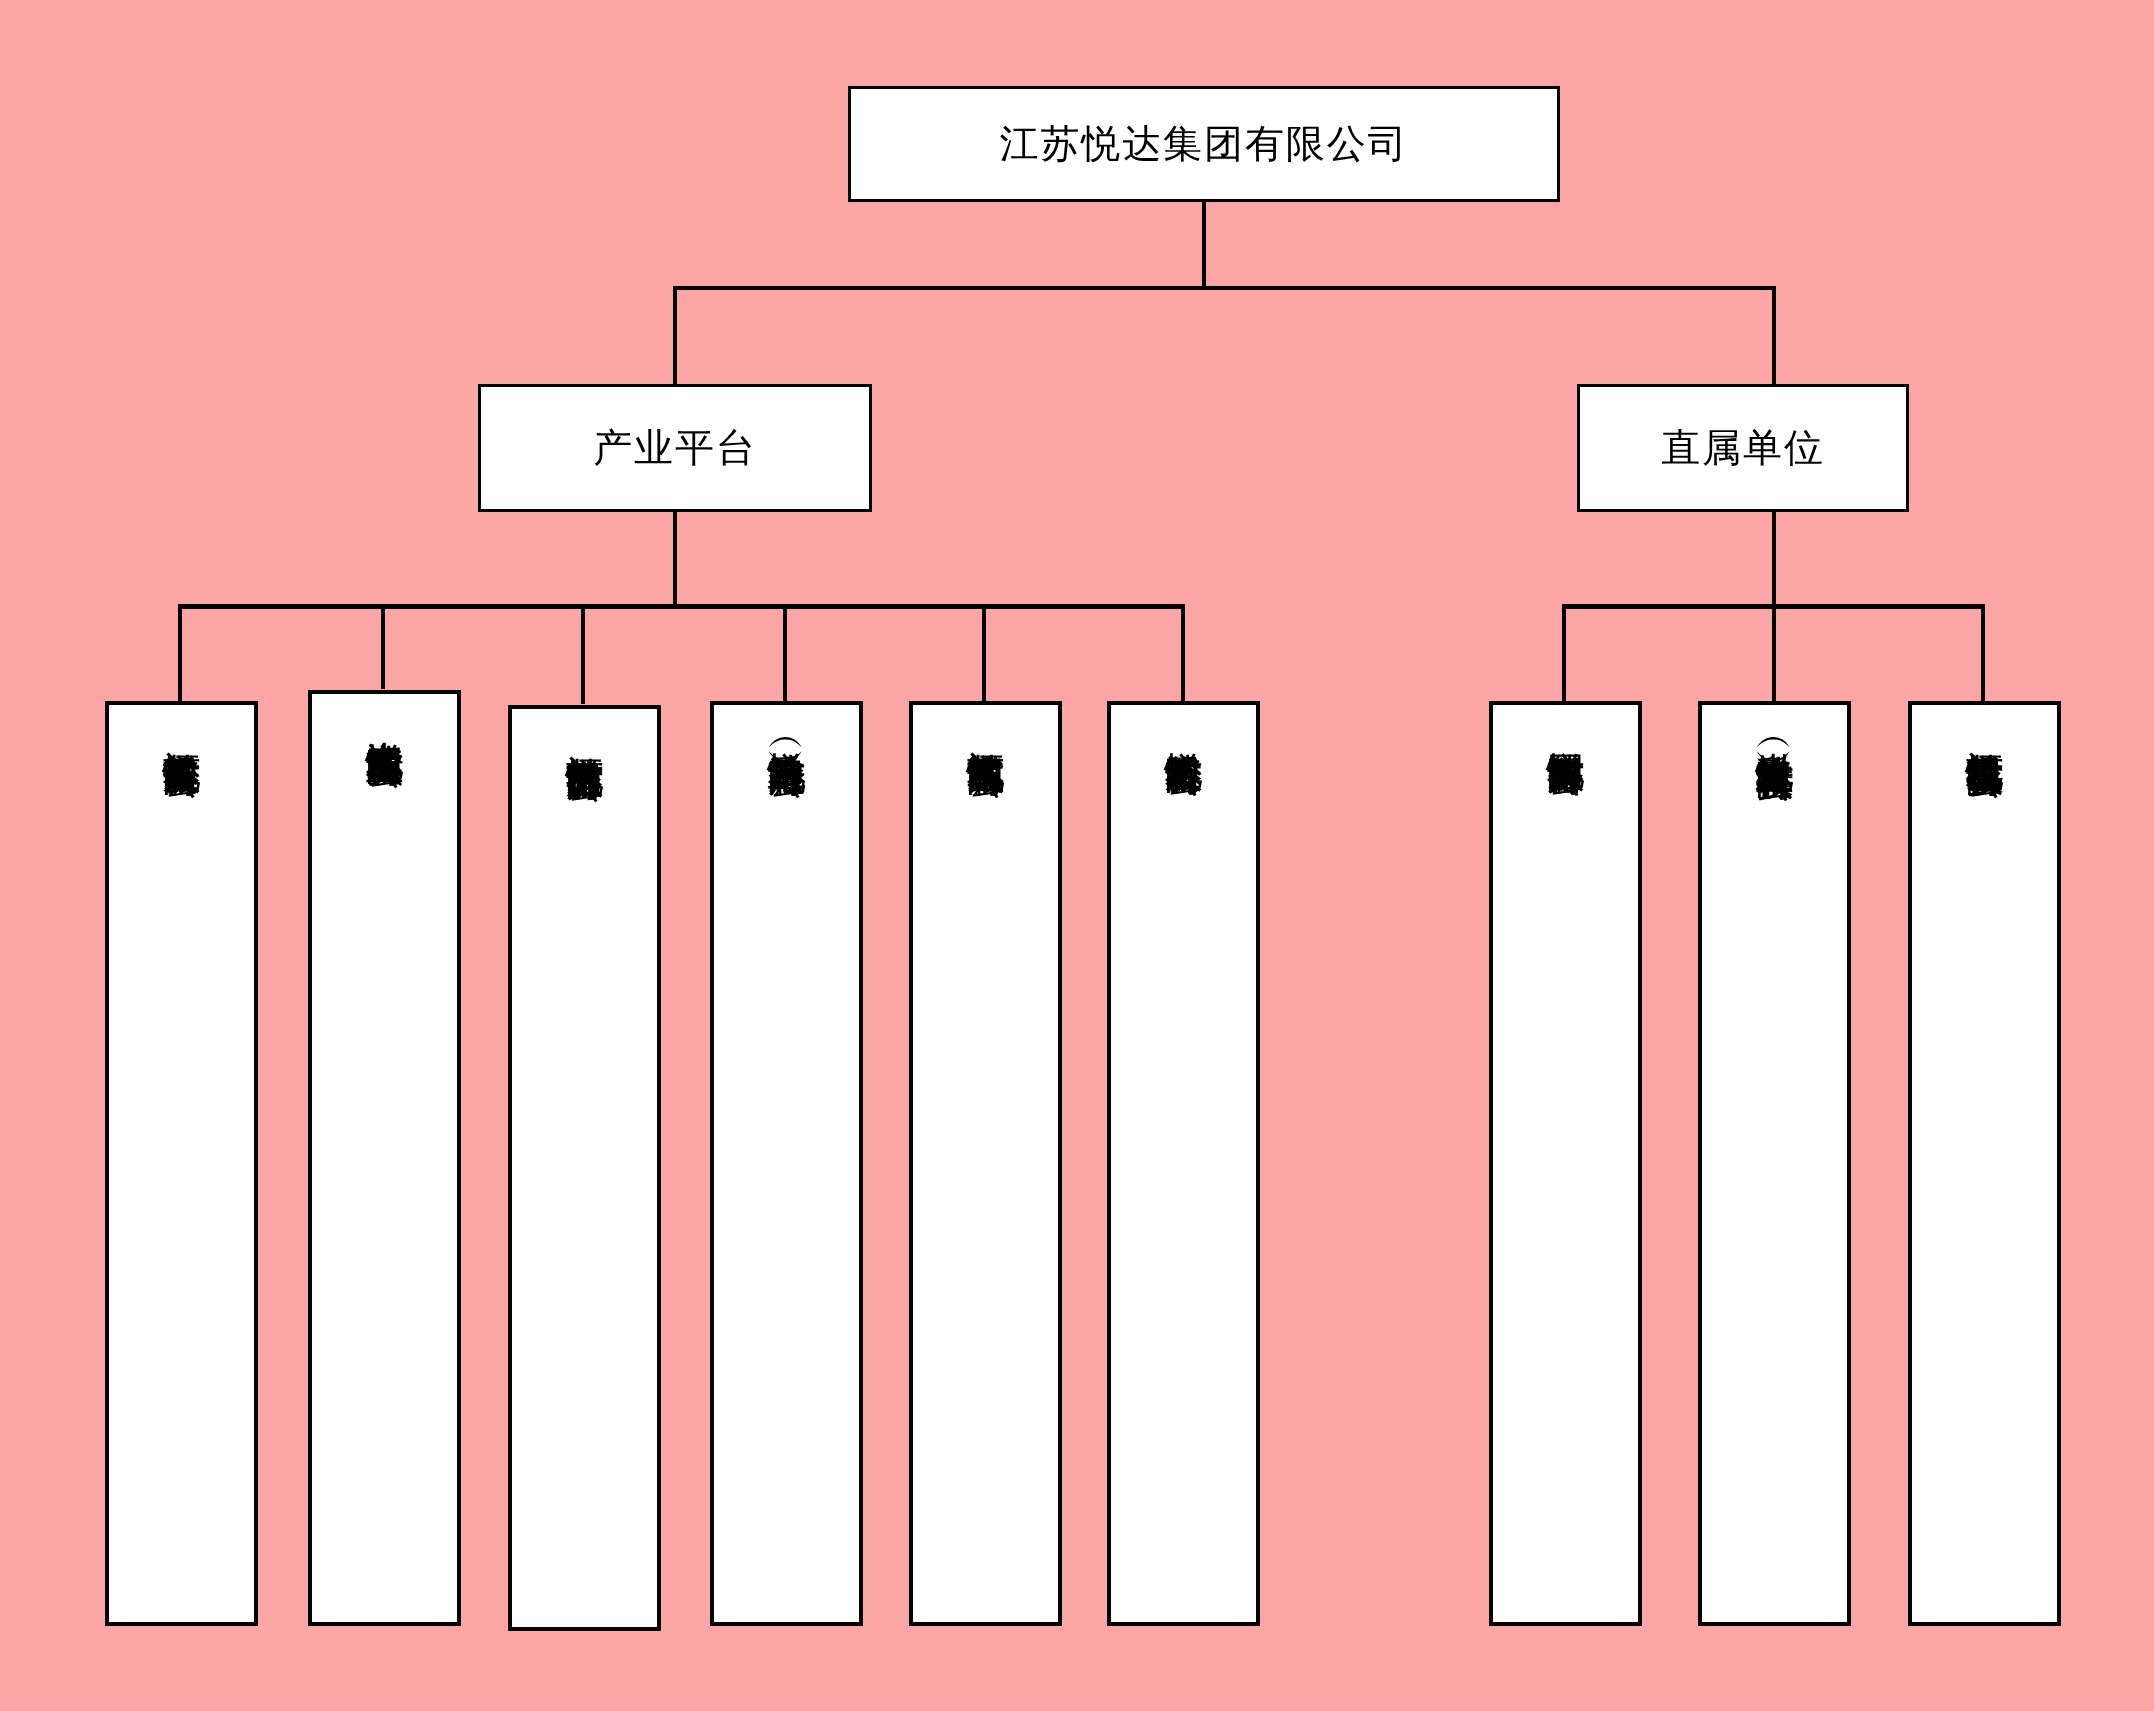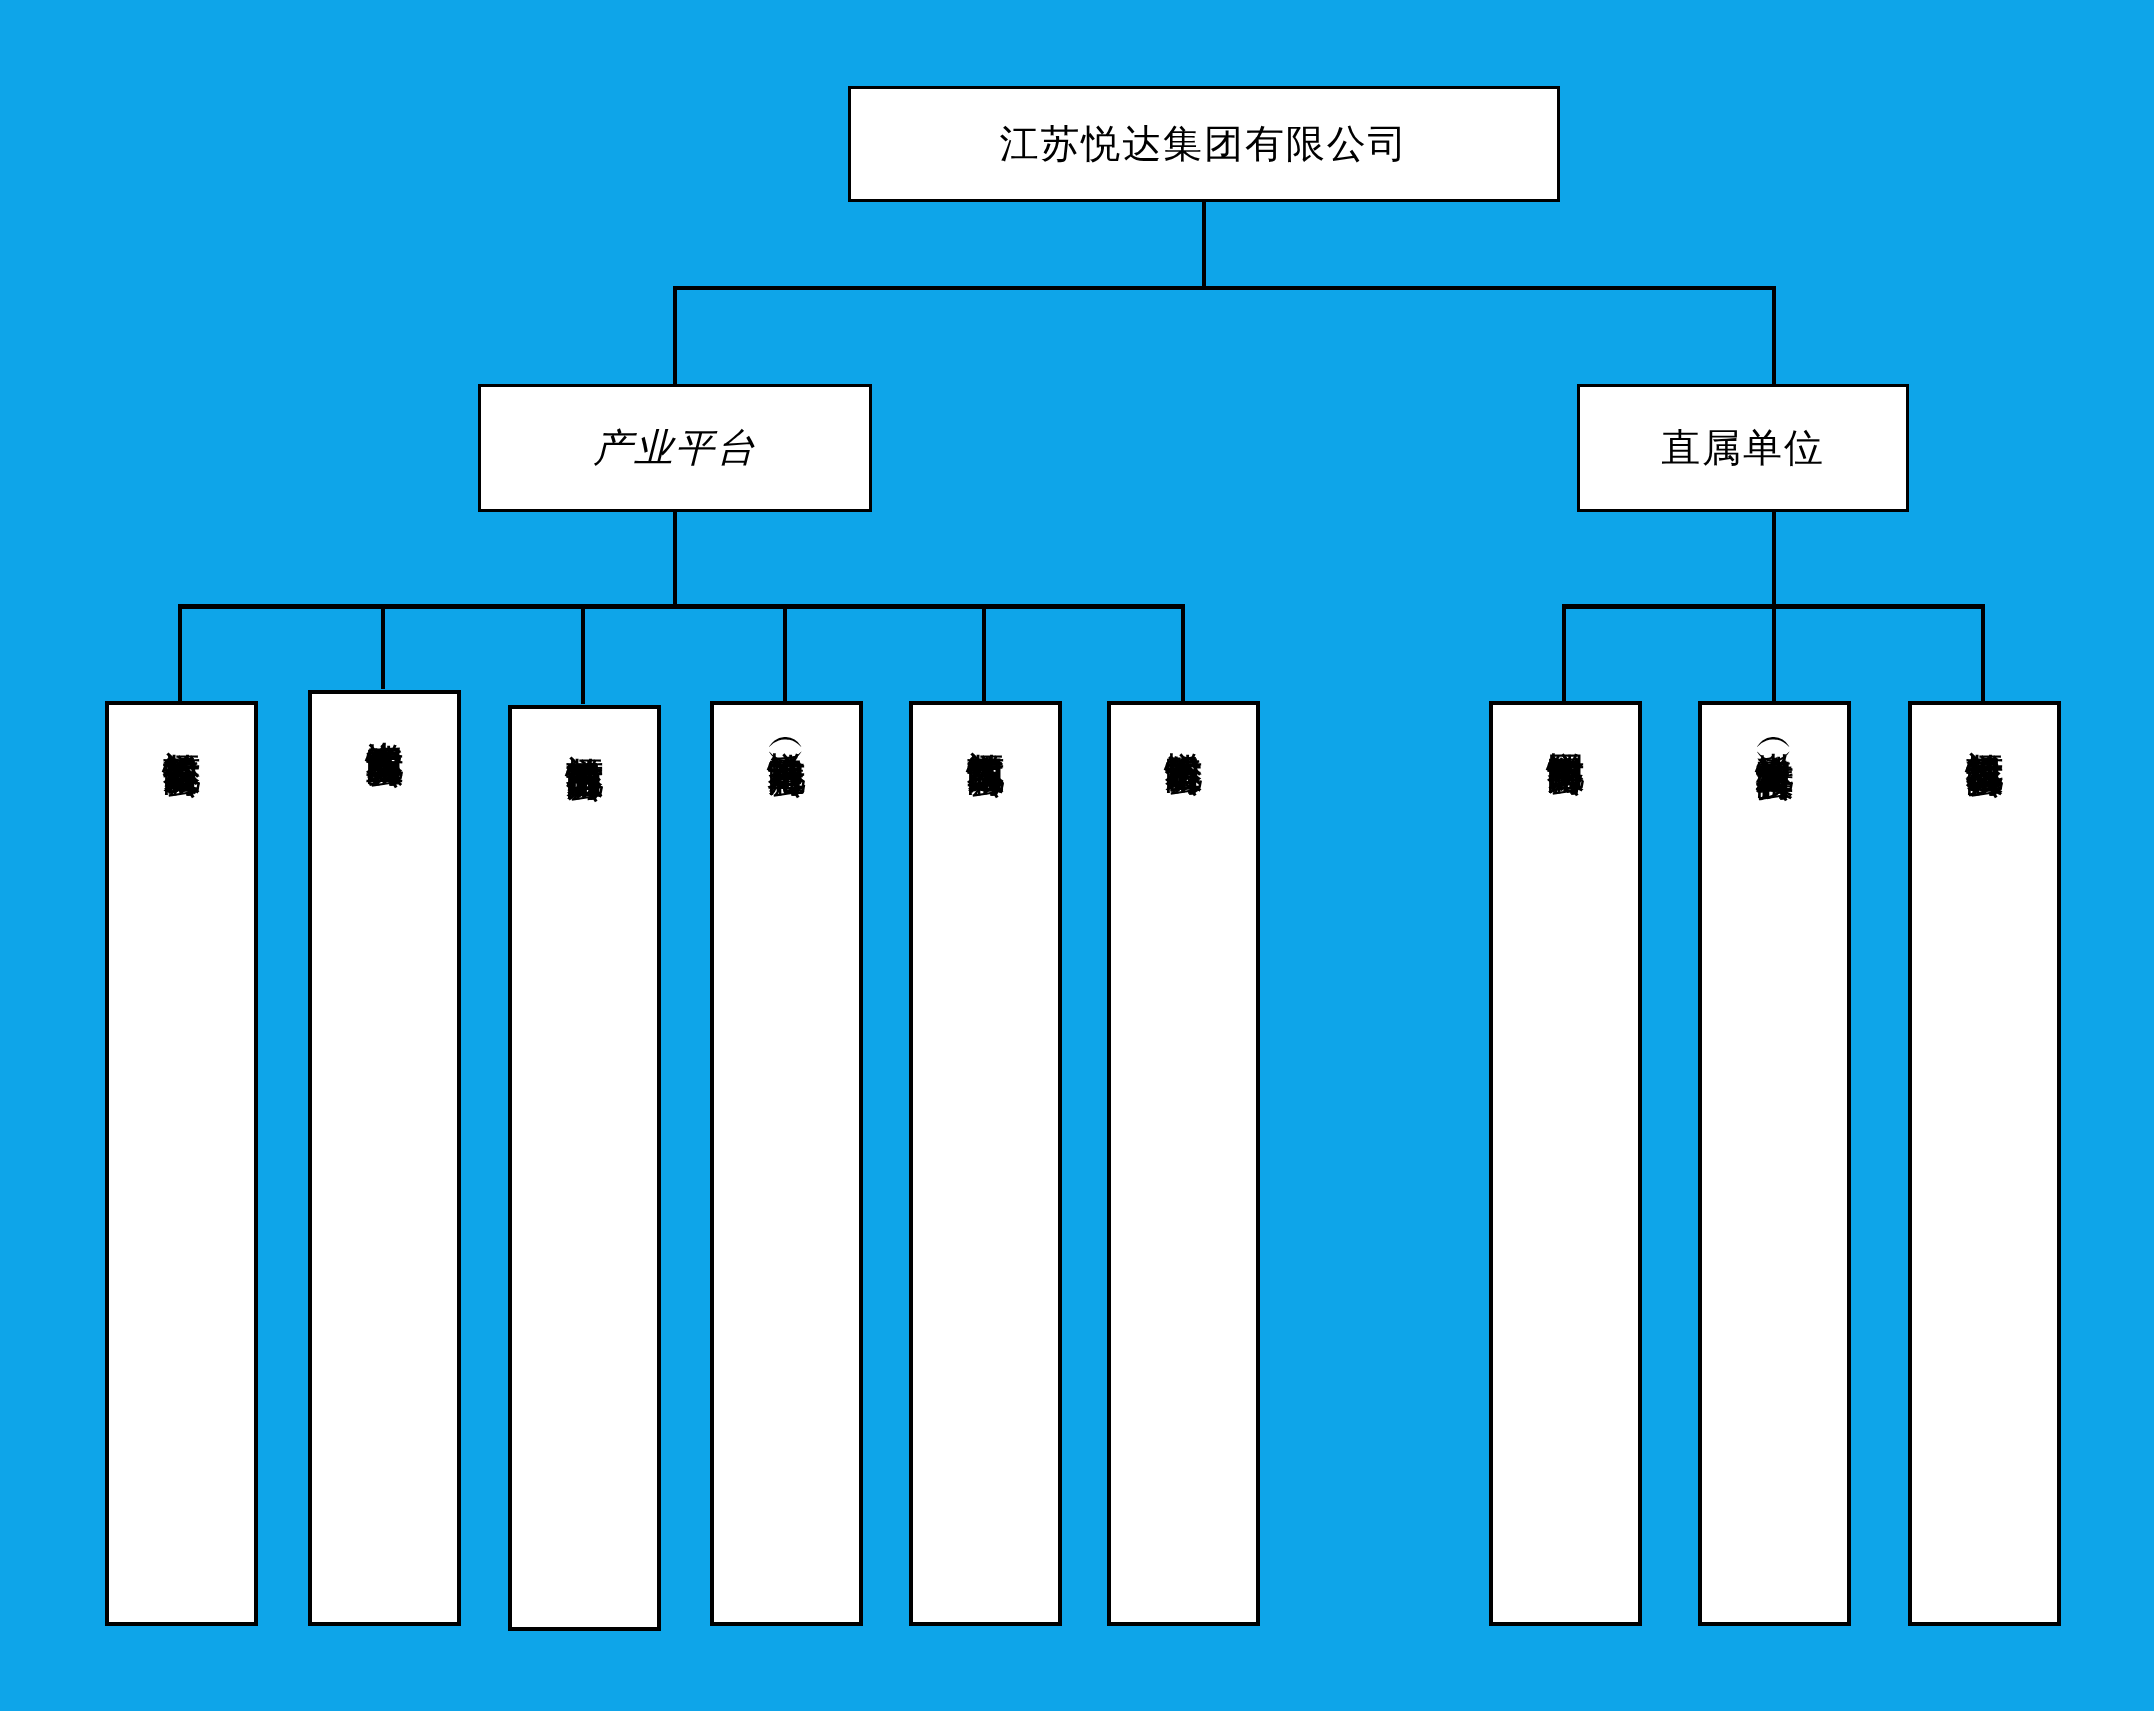--- a/index.html
+++ b/index.html
@@ -2,21 +2,21 @@
 <html style="font-size:15px"><head>
 <meta charset="utf-8">
 <style>
   html,body{margin:0;padding:0;background:#ffffff;}
   body{font-family:"Liberation Sans","DejaVu Sans",sans-serif;}
 
   #stage{
     position:relative;
     width:2155px;
     height:1712px;
-    background:#0ea5e9;
+    background:#fca5a5;
     overflow:hidden;
   }
 
   
   .node{
     position:absolute;
     box-sizing:border-box;
     background:#ffffff;
     border:3.7px solid #000000;
     display:flex;
@@ -72,21 +72,21 @@
   </div>
 
   <div class="vline" style="left:1202px; top:202px; width:3.7px; height:84px;"></div>
 
   <div class="hline" style="left:675px; top:286px; width:1101px; height:3.7px;"></div>
 
   <div class="vline" style="left:673px; top:286px; width:3.7px; height:98px;"></div>
 
   <div class="vline" style="left:1772px; top:286px; width:3.7px; height:98px;"></div>
 
-  <div class="node node-h" style="left:478px; top:384px; width:394px; height:128px;font-style:italic;">
+  <div class="node node-h" style="left:478px; top:384px; width:394px; height:128px;">
     <span class="label">产业平台</span>
   </div>
 
   <div class="vline" style="left:673px; top:512px; width:3.7px; height:94px;"></div>
   <div class="hline" style="left:179px; top:604px; width:1005px; height:4.7px;"></div>
 
   <div class="vline" style="left:178px; top:604px; width:3.7px; height:97px;"></div>
   <div class="vline" style="left:381px; top:604px; width:3.7px; height:85px;"></div>
   <div class="vline" style="left:581px; top:604px; width:3.7px; height:100px;"></div>
   <div class="vline" style="left:783px; top:604px; width:3.7px; height:97px;"></div>

